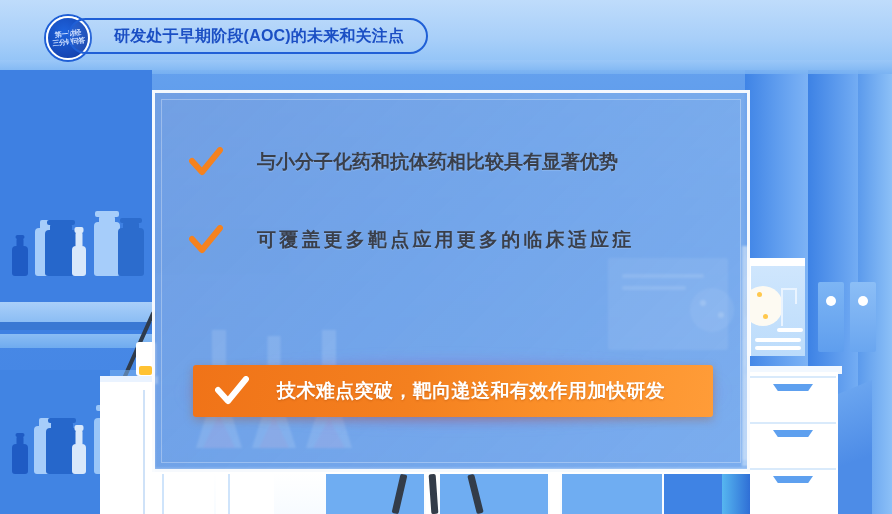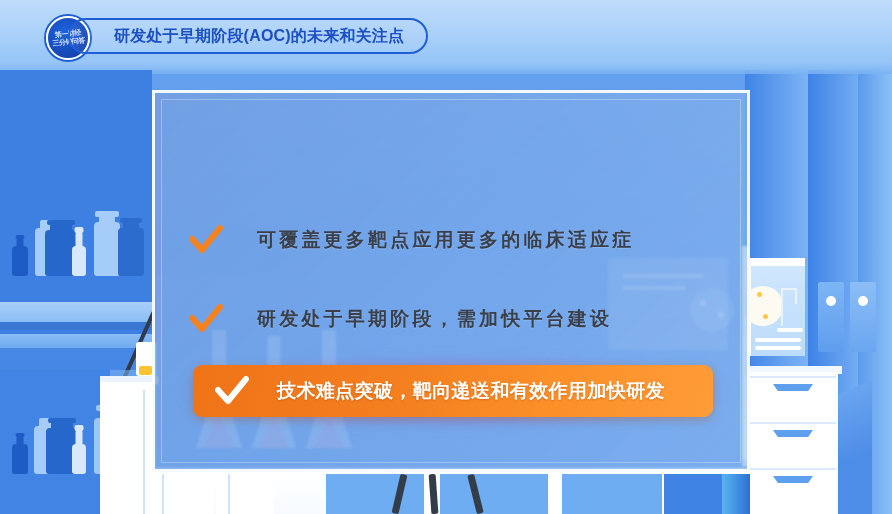--- a/index.html
+++ b/index.html
@@ -166,21 +166,21 @@
   .sp2{letter-spacing:3.2px;}
   .sp3{letter-spacing:3.2px;}
 
   
   .hl-wrap{position:absolute;left:38px;top:272px;width:520px;height:52px;}
   .hl-glow{position:absolute;left:-10px;top:-8px;width:540px;height:70px;
            border-radius:14px;
            background:radial-gradient(ellipse at center,rgba(170,90,210,.55) 0%,
                                       rgba(150,95,200,.22) 55%,rgba(140,100,200,0) 75%);
            filter:blur(6px);}
-  .hl{position:absolute;left:0;top:0;width:520px;height:52px;border-radius:9px;
+  .hl{position:absolute;left:0;top:0;width:520px;height:52px;border-radius:3px;
       background:linear-gradient(100deg,#f07318 0%,#f4801f 42%,#fb8f28 68%,#ff9c38 100%);
       display:flex;align-items:center;box-shadow:0 3px 10px rgba(170,80,30,.35);}
   .hl .chk{margin-left:22px;margin-right:28px;}
   .hl-text{font-size:19px;font-weight:bold;color:#ffffff;white-space:nowrap;
            letter-spacing:.4px;text-shadow:0 1px 2px rgba(150,60,0,.35);}
 </style>
 </head>
 <body>
 
 <div id="stage">
@@ -361,38 +361,38 @@
   </div>
   <div class="title-pill">
     <span class="title-text">研发处于早期阶段(AOC)的未来和关注点</span>
   </div>
 
   <div class="panel">
     <div class="panel-inner"></div>
 
     <div class="rows">
 
+      <div class="row r1">
+        <span class="chk">
+          <svg width="34" height="30" viewBox="0 0 34 30">
+            <path d="M3 14 L13 25 L31 3" stroke="#f5821f" stroke-width="6" fill="none" stroke-linecap="round" stroke-linejoin="round"></path>
+          </svg>
+        </span>
+        <span class="row-text sp1">与小分子化药和抗体药相比较具有显著优势</span>
+      </div>
 
       <div class="row r2">
         <span class="chk">
           <svg width="34" height="30" viewBox="0 0 34 30">
             <path d="M3 14 L13 25 L31 3" stroke="#f5821f" stroke-width="6" fill="none" stroke-linecap="round" stroke-linejoin="round"></path>
           </svg>
         </span>
         <span class="row-text sp2">可覆盖更多靶点应用更多的临床适应症</span>
       </div>
 
-      <div class="row r3">
-        <span class="chk">
-          <svg width="34" height="30" viewBox="0 0 34 30">
-            <path d="M3 14 L13 25 L31 3" stroke="#f5821f" stroke-width="6" fill="none" stroke-linecap="round" stroke-linejoin="round"></path>
-          </svg>
-        </span>
-        <span class="row-text sp3">研发处于早期阶段，需加快平台建设</span>
-      </div>
 
       <div class="hl-wrap">
         <div class="hl-glow"></div>
         <div class="hl">
           <span class="chk">
             <svg width="34" height="30" viewBox="0 0 34 30">
               <path d="M3 14 L13 25 L31 3" stroke="#ffffff" stroke-width="6" fill="none" stroke-linecap="round" stroke-linejoin="round"></path>
             </svg>
           </span>
           <span class="hl-text">技术难点突破，靶向递送和有效作用加快研发</span>

